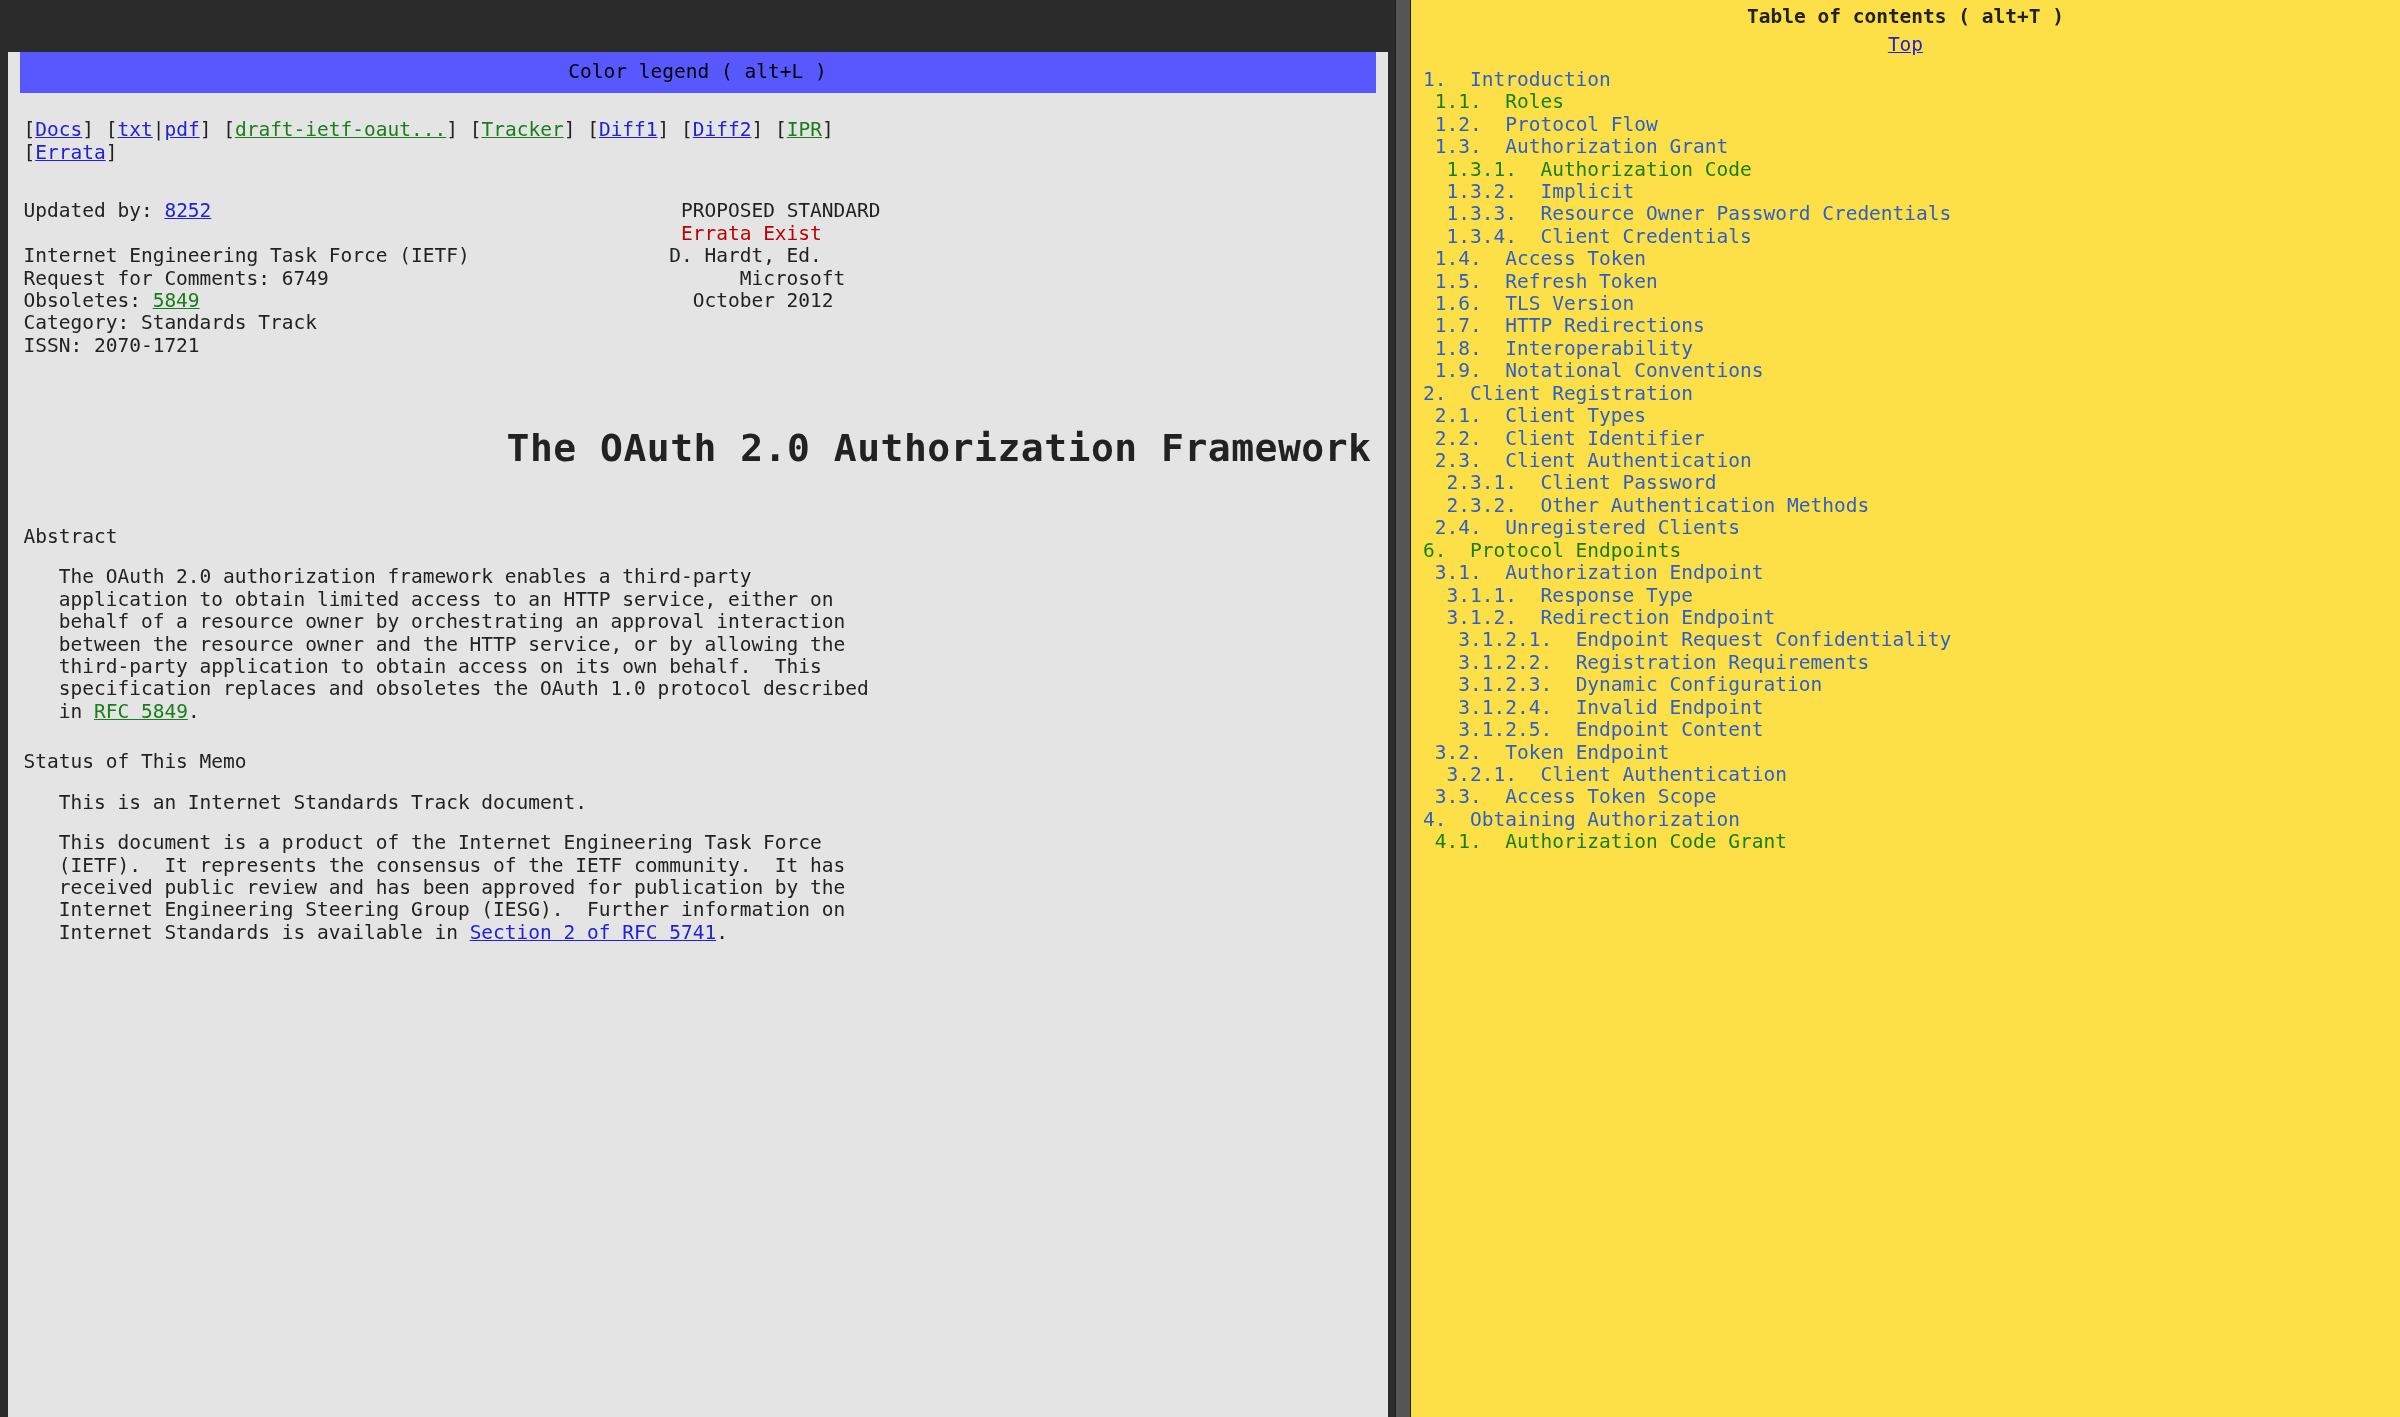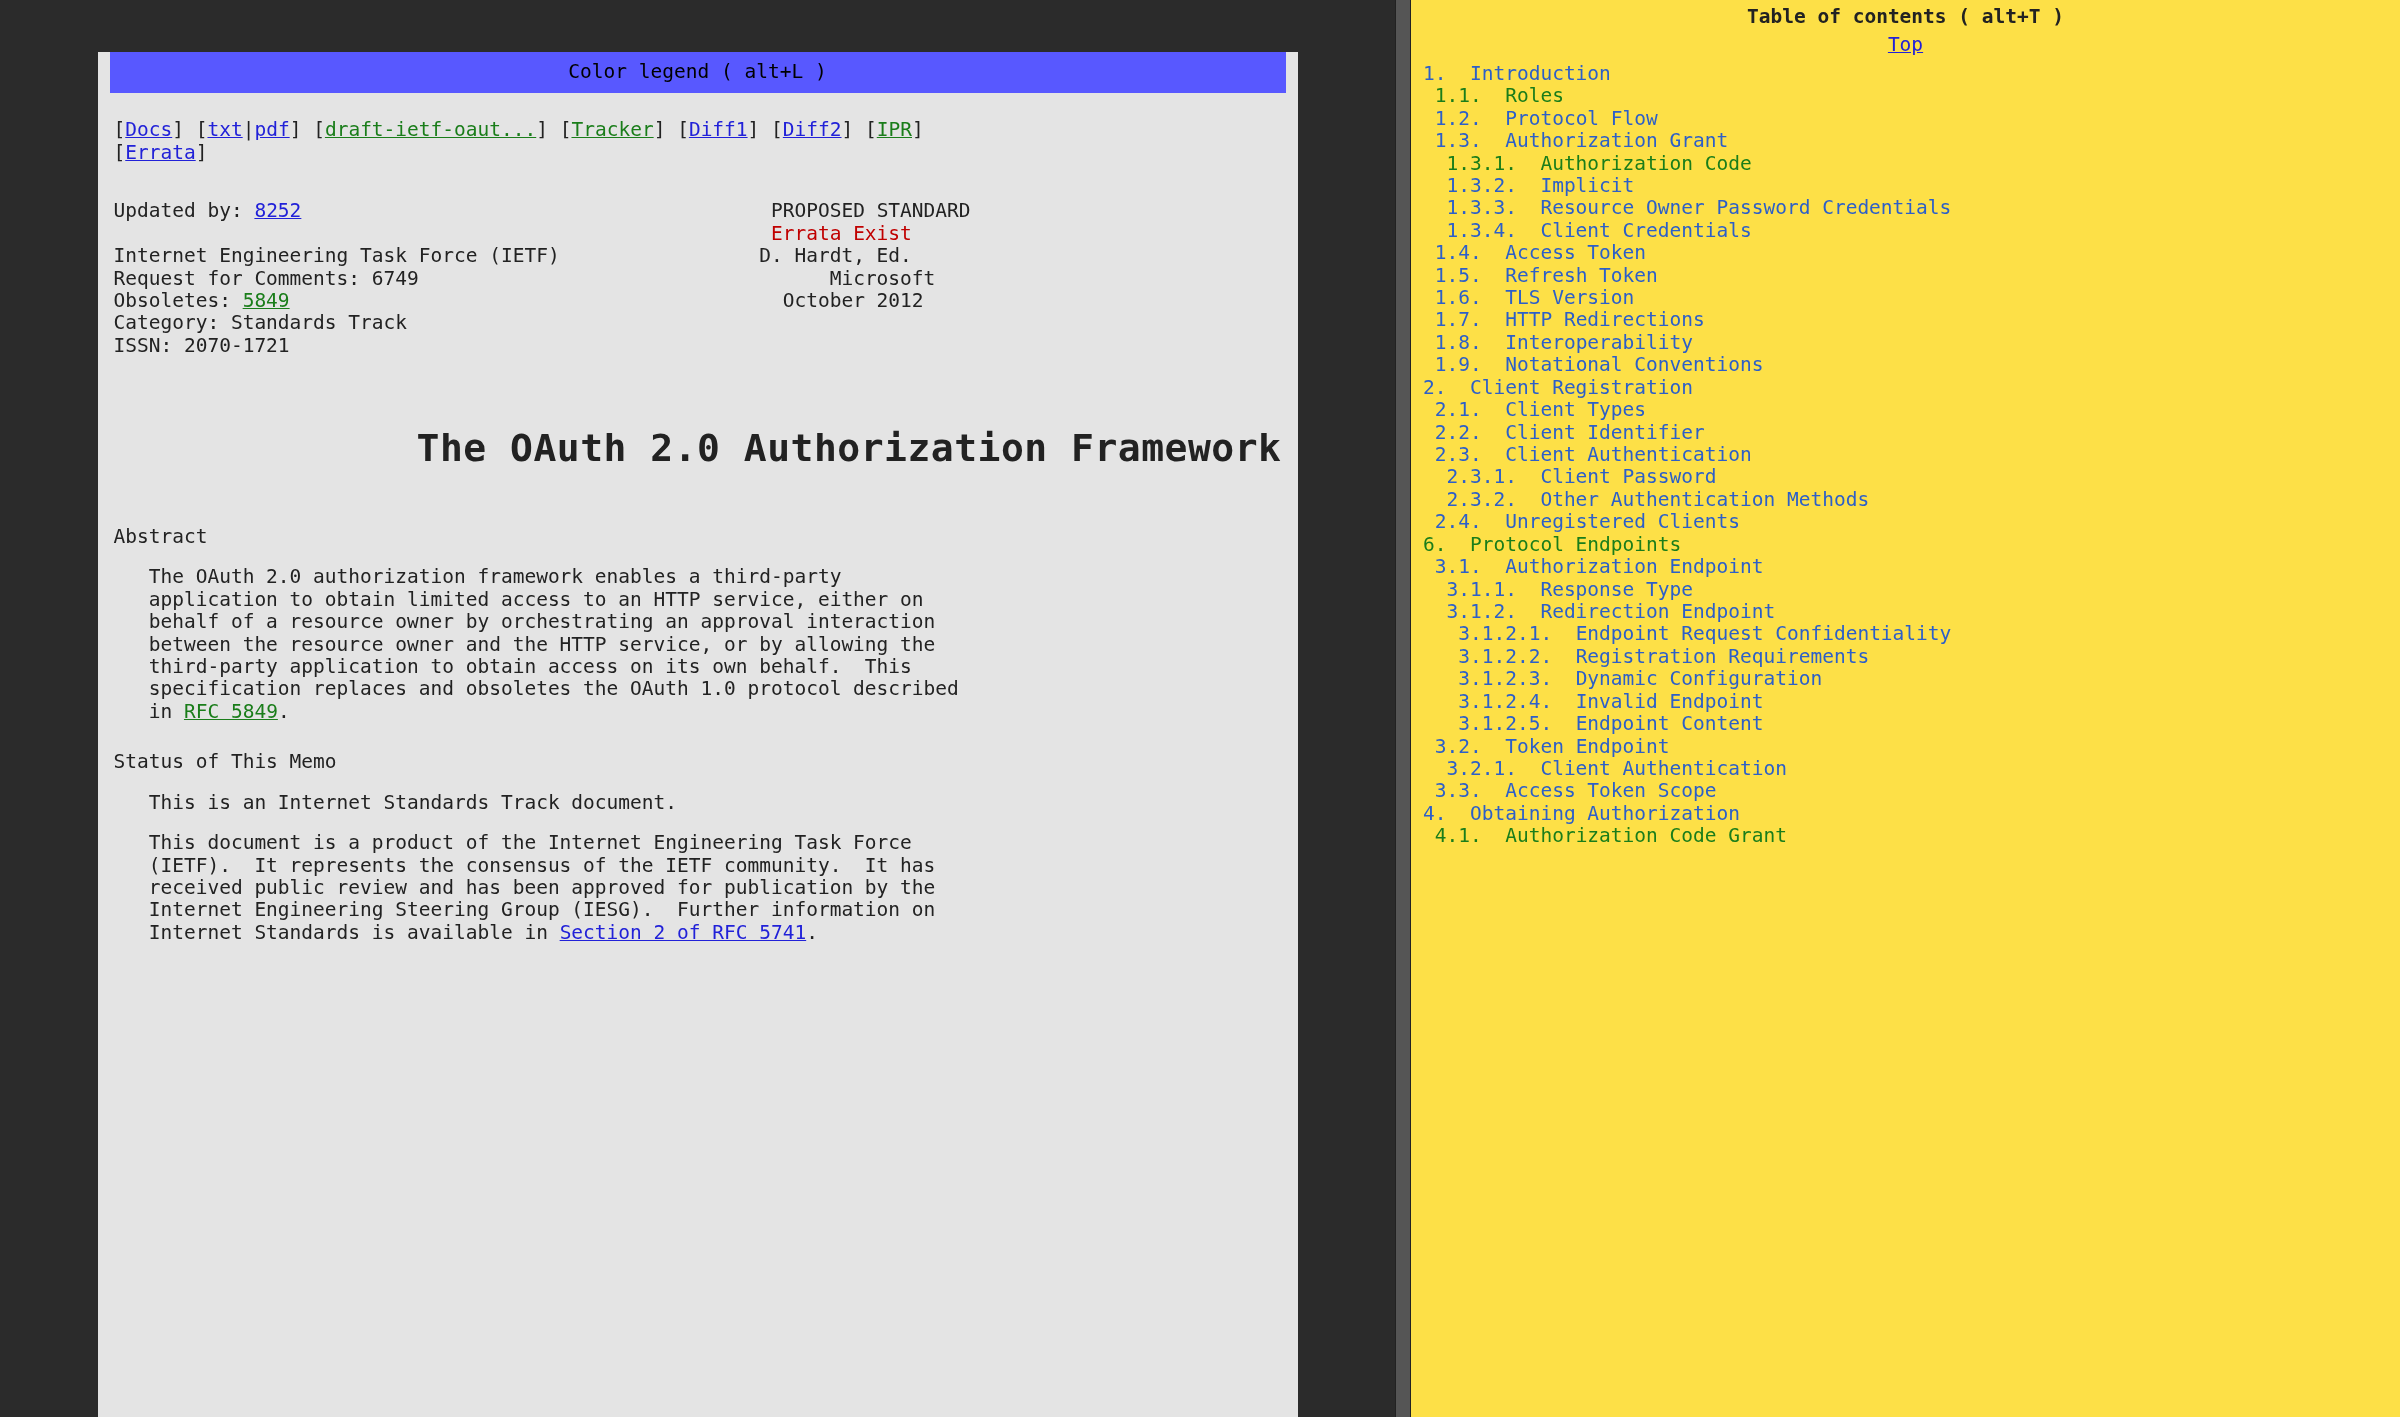--- a/index.html
+++ b/index.html
@@ -21,21 +21,21 @@
   
   .left {
     width:1395px;
     height:100%;
     position:relative;
     display:flex;
     justify-content:center;
   }
   .page {
     margin-top:52px;
-    width:1200px;
+    width:1380px;
     background:#e4e4e4;
     padding:0 16px 16px 16px;
     color:#222;
   }
   .legend-bar {
     background:#5858ff;
     color:#000;
     text-align:center;
     padding:9px 0 10px 0;
     margin: 0 -4px 26px -4px;
@@ -69,21 +69,21 @@
   
   .right {
     flex:1;
     background:#fde047;
     height:100%;
     overflow:hidden;
     padding:6px 12px 0 12px;
     color:#222;
   }
   .toc-title { text-align:center; font-weight:600; margin-bottom:6px; }
-  .toc-top { text-align:center; margin-bottom:6px; }
+  .toc-top { text-align:center; margin-bottom:12px; }
   .toc-top a { color:#2121d8; text-decoration:underline; }
   .toc-list { }
   .toc-item { white-space:pre; }
   .toc-item a { text-decoration:none; }
   .toc-item a.blue { color:#2c5fc9; }
   .toc-item a.green { color:#1a7d1a; }
 </style>
 </head>
 <body>
 

